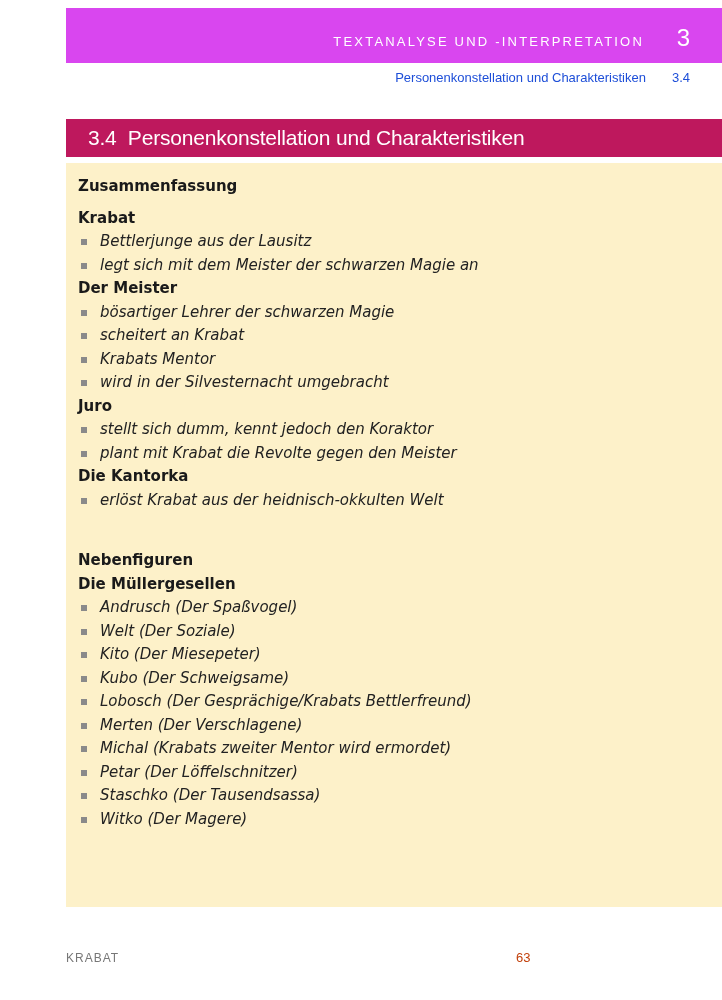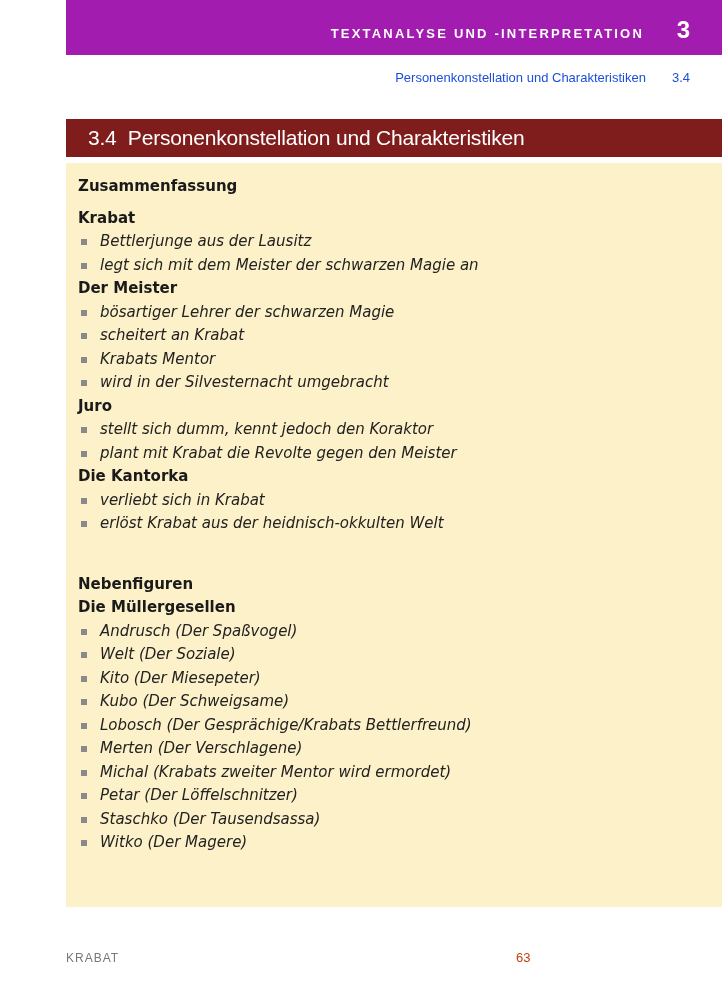--- a/index.html
+++ b/index.html
@@ -3,40 +3,39 @@
 <meta charset="utf-8">
 <style>
   html, body { margin: 0; padding: 0; }
   body {
     width: 722px; height: 1000px; position: relative; overflow: hidden;
     background: #ffffff;
     font-family: "Liberation Sans", "DejaVu Sans", sans-serif;
     color: #1a1a1a;
   }
   .chapter-bar {
-    position: absolute; left: 66px; top: 0; width: 656px; height: 55px;
-    background: #a21caf;
-    font-weight: bold;
+    position: absolute; left: 66px; top: 8px; width: 656px; height: 55px;
+    background: #d946ef;
   }
   .chapter-title {
     position: absolute; right: 78px; top: 26px;
     color: #ffffff; font-size: 13px; letter-spacing: 2.2px;
   }
   .chapter-number {
     position: absolute; right: 32px; top: 16px;
     color: #ffffff; font-size: 24px;
   }
   .running-header {
     position: absolute; right: 32px; top: 70px;
     font-size: 13px; color: #1d4ed8;
     display: flex; gap: 26px;
   }
   .section-bar {
     position: absolute; left: 66px; top: 119px; width: 656px; height: 38px;
-    background: #7f1d1d;
+    background: #be185d;
   }
   .section-title {
     position: absolute; left: 22px; top: 7px;
     color: #ffffff; font-size: 21px; letter-spacing: -0.2px;
   }
   .summary-box {
     position: absolute; left: 66px; top: 163px; width: 708px; height: 744px;
     background: #fdf1c9;
   }
   .content {
@@ -105,21 +104,21 @@
     </ul>
 
     <div class="heading">Juro</div>
     <ul>
       <li><span class="bullet"></span><span>stellt sich dumm, kennt jedoch den Koraktor</span></li>
       <li><span class="bullet"></span><span>plant mit Krabat die Revolte gegen den Meister</span></li>
     </ul>
 
     <div class="heading">Die Kantorka</div>
     <ul>
-      <li><span class="bullet"></span><span>verliebt sich in Krabat</span></li>
+      <li><span class="bullet"></span></li>
       <li><span class="bullet"></span><span>erlöst Krabat aus der heidnisch-okkulten Welt</span></li>
     </ul>
 
     <div class="heading big-gap">Nebenfiguren</div>
     <div class="heading">Die Müllergesellen</div>
     <ul>
       <li><span class="bullet"></span><span>Andrusch (Der Spaßvogel)</span></li>
       <li><span class="bullet"></span><span>Welt (Der Soziale)</span></li>
       <li><span class="bullet"></span><span>Kito (Der Miesepeter)</span></li>
       <li><span class="bullet"></span><span>Kubo (Der Schweigsame)</span></li>

